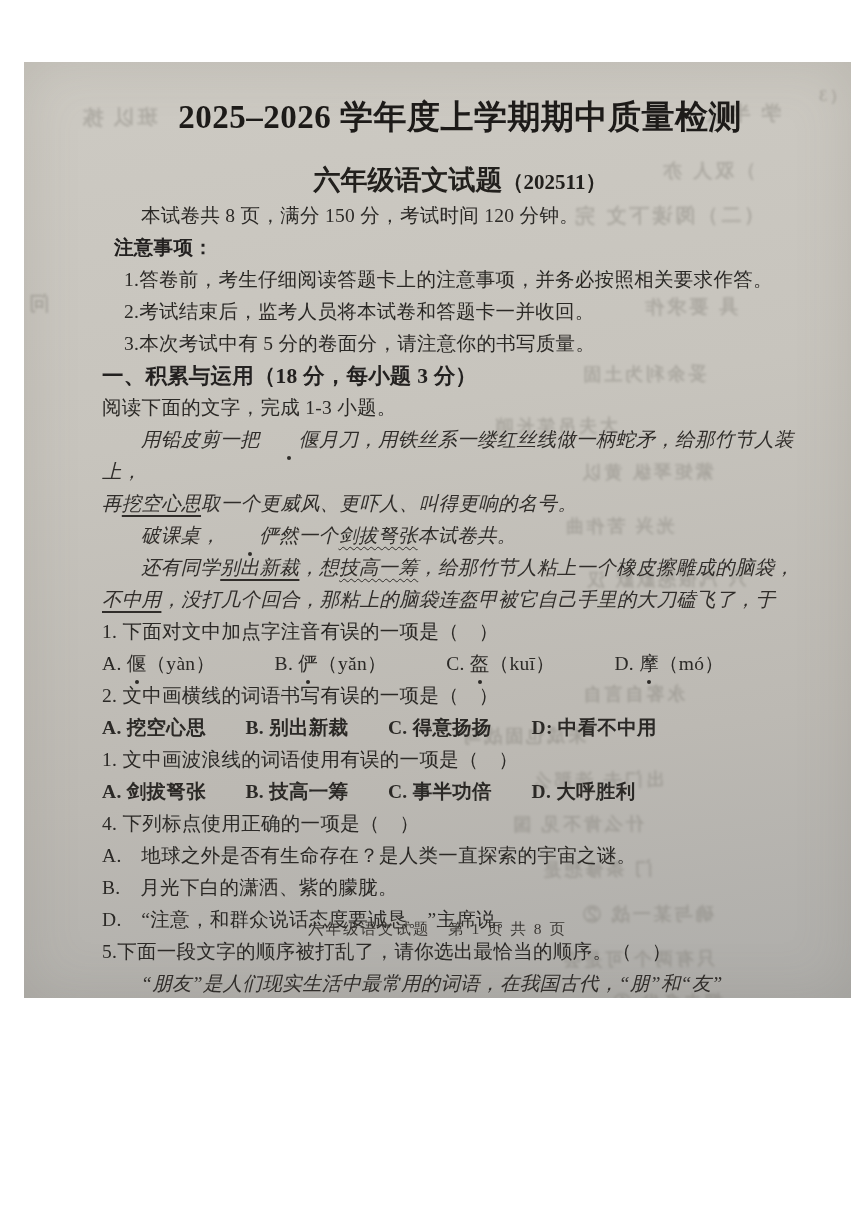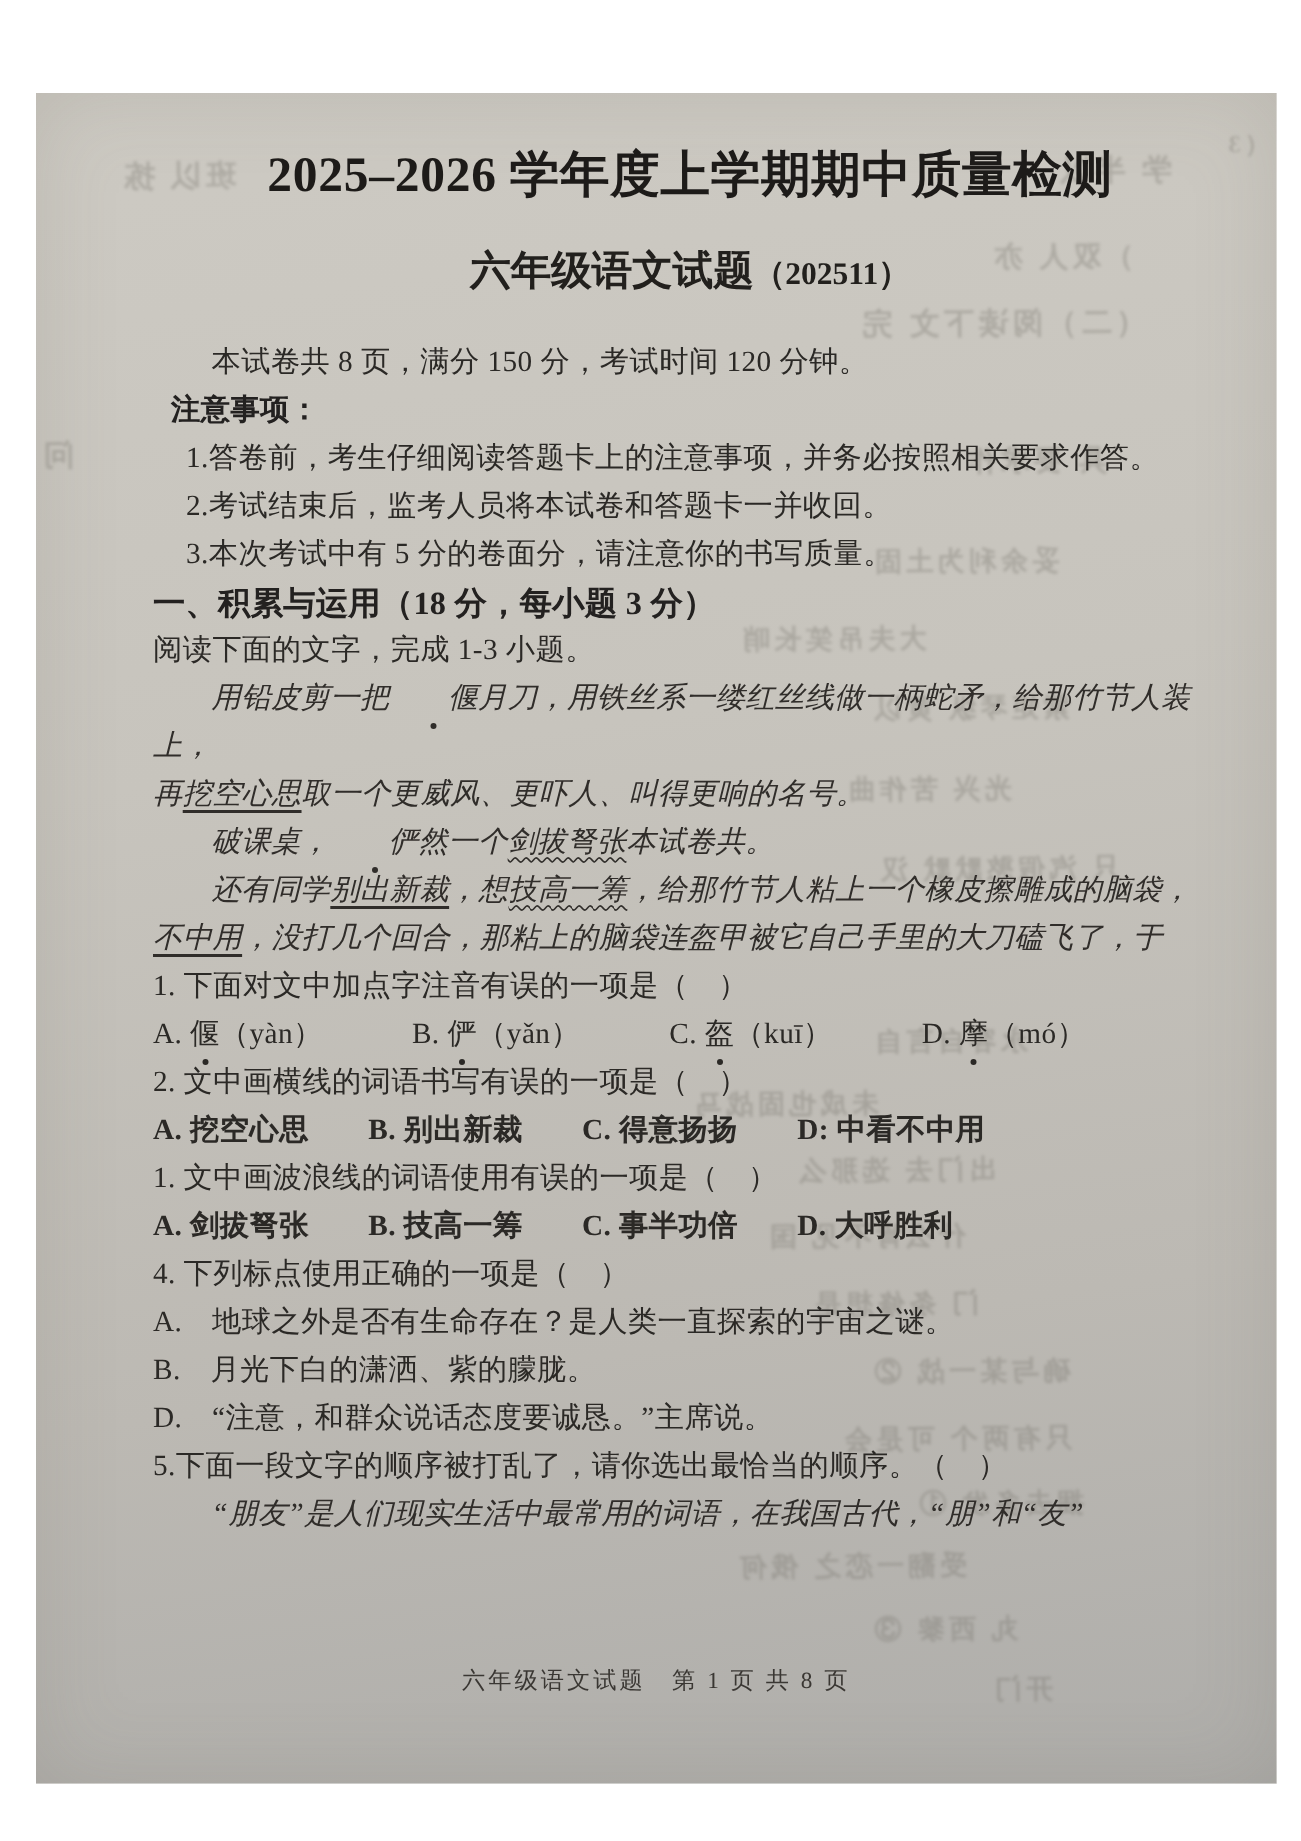--- a/index.html
+++ b/index.html
@@ -1,41 +1,41 @@
 <!DOCTYPE html>
 <html><head>
 <meta charset="utf-8">
 <style>
   html,body{margin:0;padding:0;}
   body{
     width:867px;height:1227px;background:#ffffff;position:relative;overflow:hidden;
     font-family:"Liberation Serif","DejaVu Serif",serif;
   }
   .paper{
-    position:absolute;left:24px;top:62px;width:827px;height:1127px;
+    position:absolute;left:24px;top:62px;width:827px;height:936px;
     background:linear-gradient(172deg,#cdcac3 0%,#c7c4bd 38%,#bcb9b3 72%,#aeadaa 100%);
     box-shadow:inset 0 0 55px rgba(110,105,95,0.18);
     color:#2b2926;overflow:hidden;
   }
   .ghost-layer{position:absolute;inset:0;pointer-events:none;}
   .ghost{
     position:absolute;transform:scaleX(-1) rotate(.5deg);filter:blur(1.1px);
     opacity:.32;color:#716e66;white-space:pre;font-weight:600;letter-spacing:3px;
   }
   .content{position:absolute;left:78px;top:34px;width:716px;}
   .title{
     text-align:center;font-size:33px;line-height:42px;font-weight:700;
     color:#1d1b19;letter-spacing:.5px;white-space:nowrap;
   }
   .subtitle{
     text-align:center;font-size:27px;line-height:36px;font-weight:700;
     margin-top:24px;color:#22201d;white-space:nowrap;
   }
   .subtitle .code{font-size:21px;font-weight:700;}
-  .body{margin-top:26px;}
+  .body{}
   .line{
     font-size:19.5px;line-height:32px;white-space:pre-wrap;color:#2b2926;
     letter-spacing:.3px;
   }
   .line.bold{font-weight:700;color:#232120;}
   .line.section{font-size:21.5px;letter-spacing:.2px;}
   .line.notice{margin-left:22px;}
   .line.notice-head{margin-left:12px;}
   .line.indent{text-indent:2em;}
   .line.kai{font-style:italic;color:#302d2a;}

